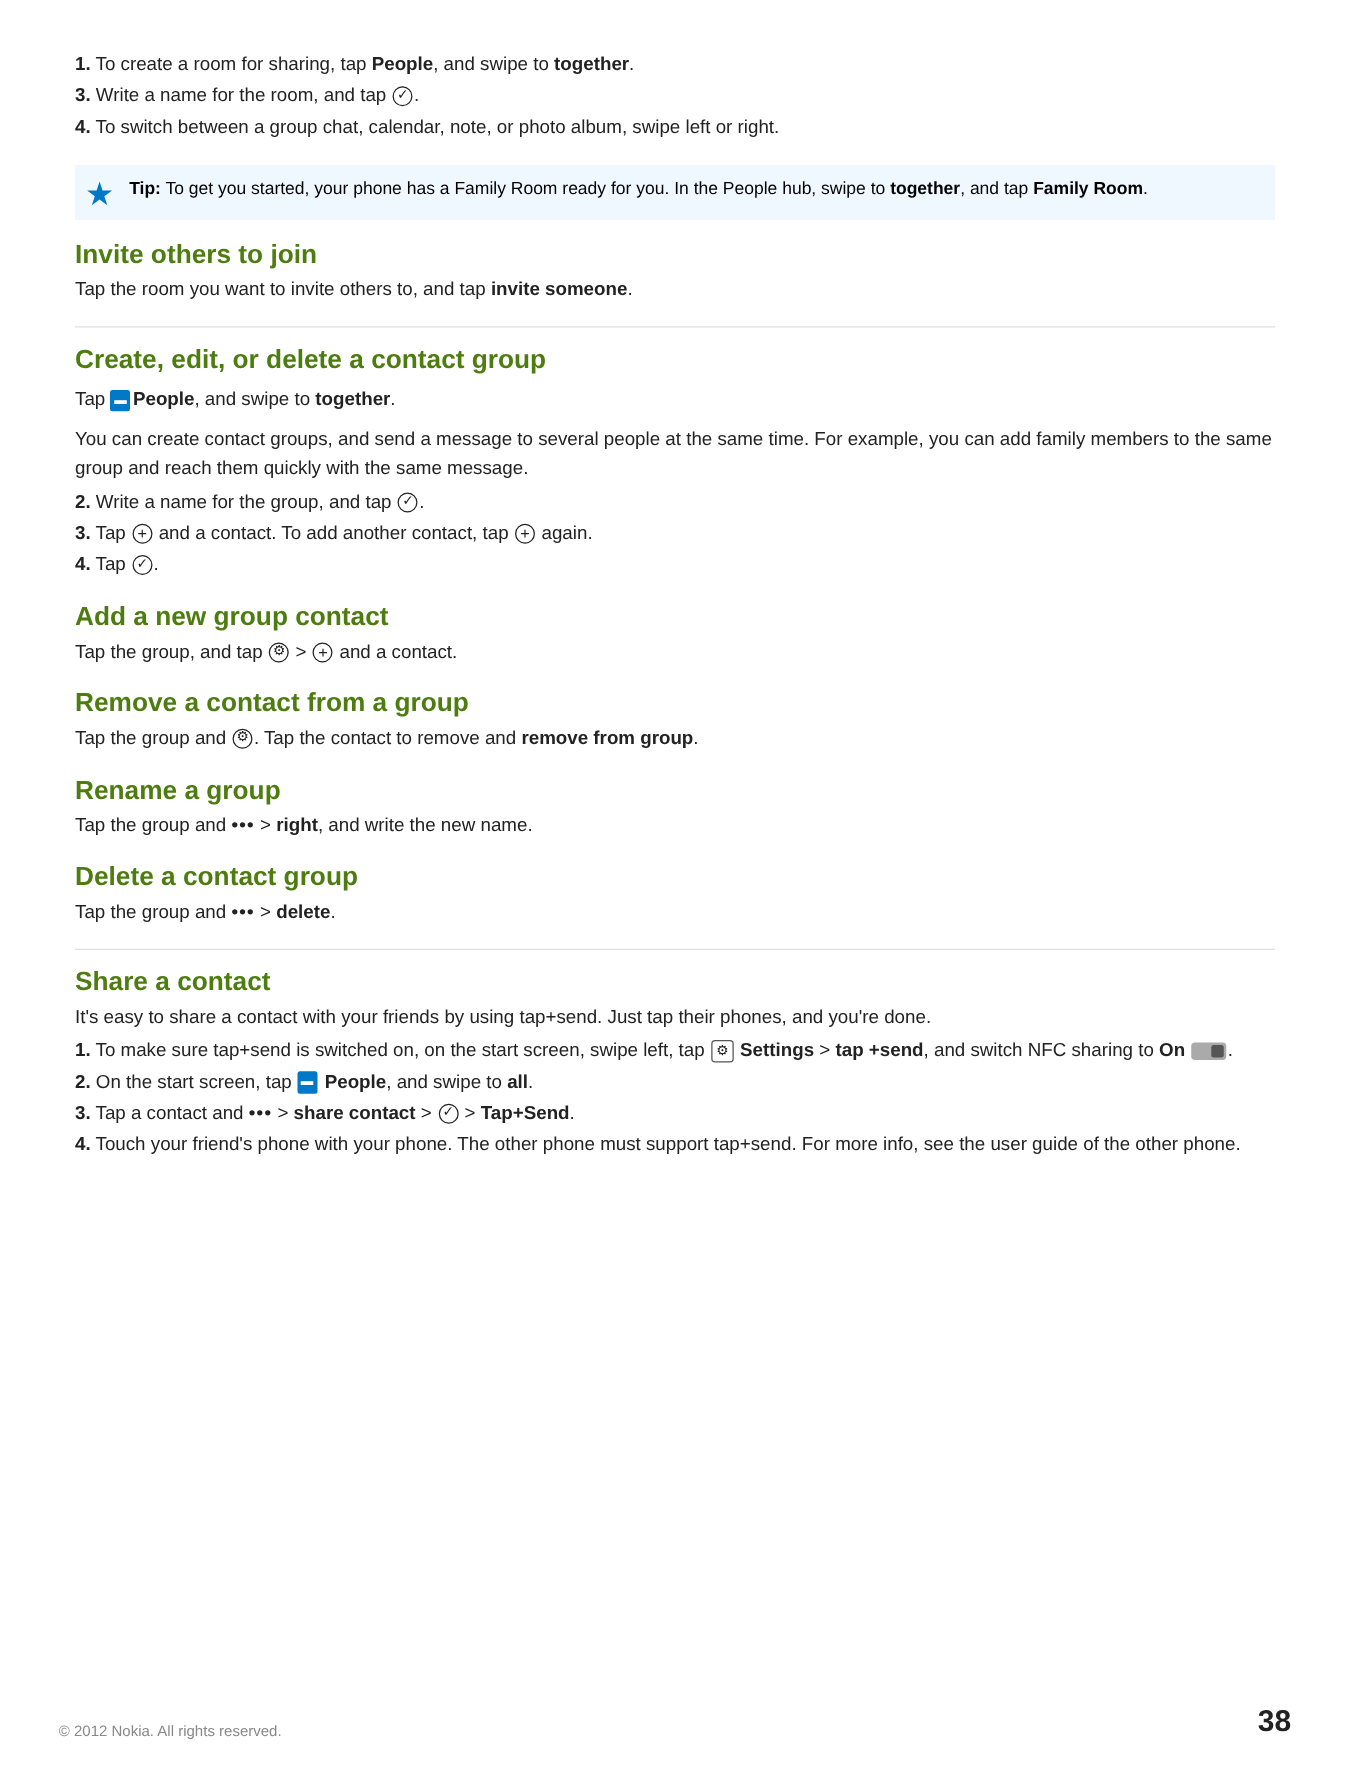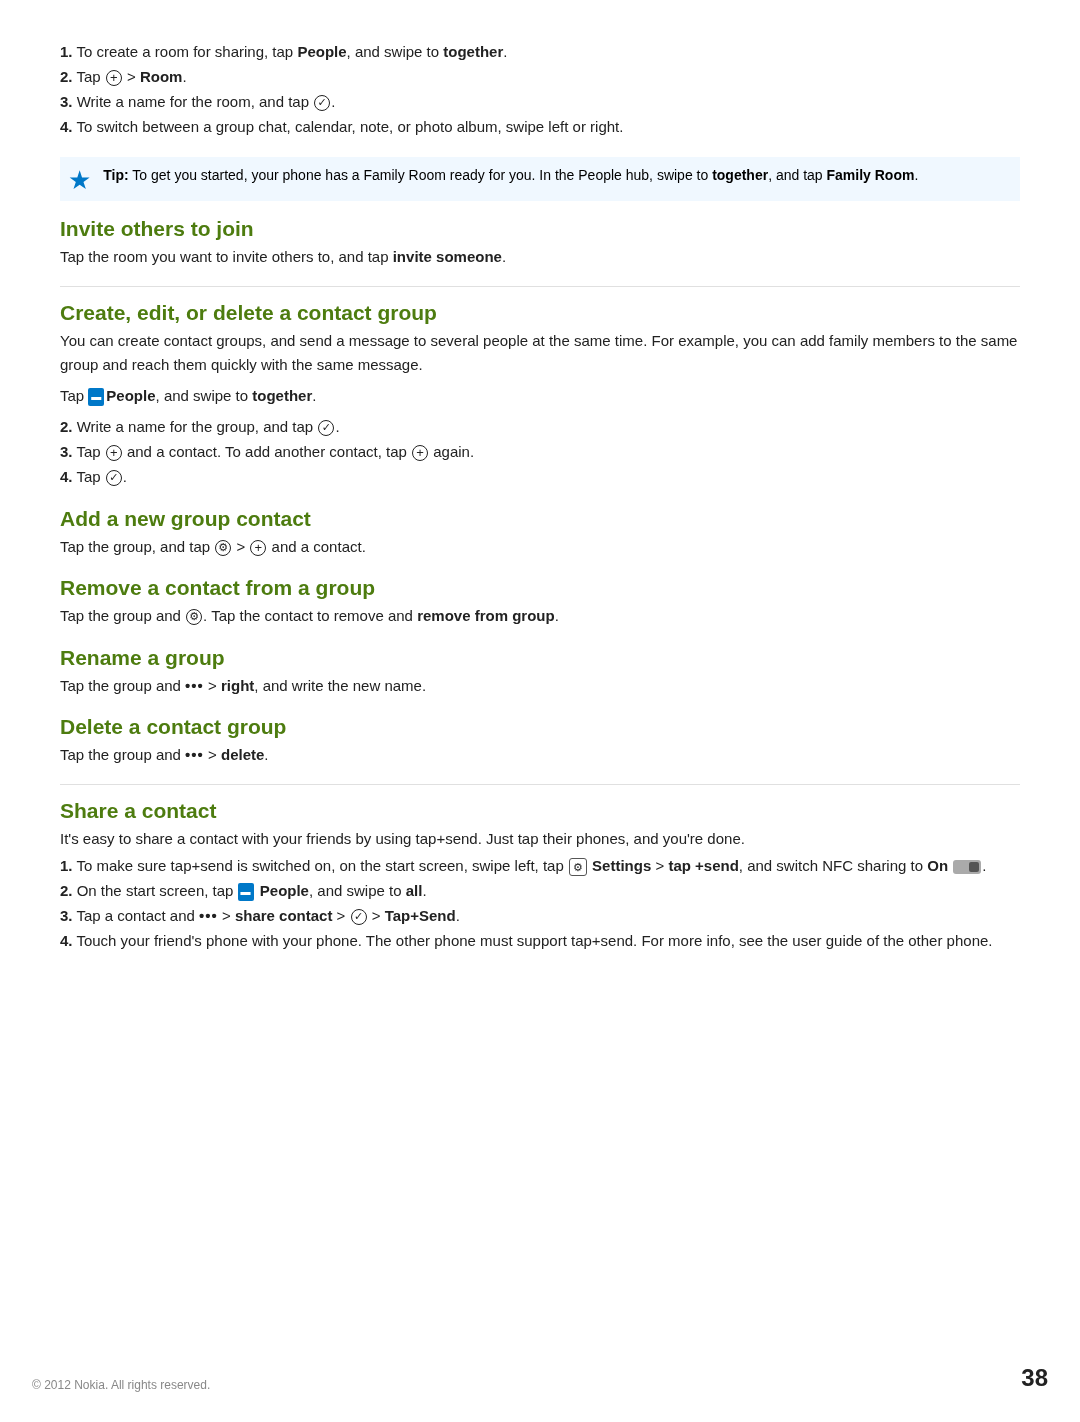--- a/index.html
+++ b/index.html
@@ -144,43 +144,39 @@
       border-radius: 2px;
     }
     .footer {
       position: absolute;
       bottom: 30px;
       left: 0;
       right: 0;
       display: flex;
       justify-content: space-between;
       align-items: flex-end;
-      padding: 0 32px;
+      padding: 0 47px;
     }
     .footer-left {
       font-size: 12px;
       color: #888;
     }
     .footer-right {
       font-size: 24px;
       font-weight: bold;
       color: #222;
     }
   </style>
 </head>
 <body>
 
 <div class="section">
   <div class="step-item">
     <span class="bold">1.</span>
     <span> To create a room for sharing, tap <span class="bold">People</span>, and swipe to <span class="bold">together</span>.</span>
-  </div>
-  <div class="step-item">
-    <span class="bold">2.</span>
-    <span> Tap <span class="circle-plus">+</span> &gt; <span class="bold">Room</span>.</span>
   </div>
   <div class="step-item">
     <span class="bold">3.</span>
     <span> Write a name for the room, and tap <span class="circle-check">✓</span>.</span>
   </div>
   <div class="step-item">
     <span class="bold">4.</span>
     <span> To switch between a group chat, calendar, note, or photo album, swipe left or right.</span>
   </div>
 </div>
@@ -194,22 +190,22 @@
 
 <div class="section">
   <div class="section-heading">Invite others to join</div>
   <p>Tap the room you want to invite others to, and tap <span class="bold">invite someone</span>.</p>
 </div>
 
 <hr class="divider">
 
 <div class="section">
   <div class="section-heading">Create, edit, or delete a contact group</div>
+  <p style="margin-top:8px;margin-bottom:8px;">Tap <span class="people-icon">▬</span><span class="bold">People</span>, and swipe to <span class="bold">together</span>.</p>
   <p>You can create contact groups, and send a message to several people at the same time. For example, you can add family members to the same group and reach them quickly with the same message.</p>
-  <p style="margin-top:8px;margin-bottom:8px;">Tap <span class="people-icon">▬</span><span class="bold">People</span>, and swipe to <span class="bold">together</span>.</p>
   <div class="step-list">
     <div class="step-item">
       <span class="bold">2.</span> Write a name for the group, and tap <span class="circle-check">✓</span>.
     </div>
     <div class="step-item">
       <span class="bold">3.</span> Tap <span class="circle-plus">+</span> and a contact. To add another contact, tap <span class="circle-plus">+</span> again.
     </div>
     <div class="step-item">
       <span class="bold">4.</span> Tap <span class="circle-check">✓</span>.
     </div>

